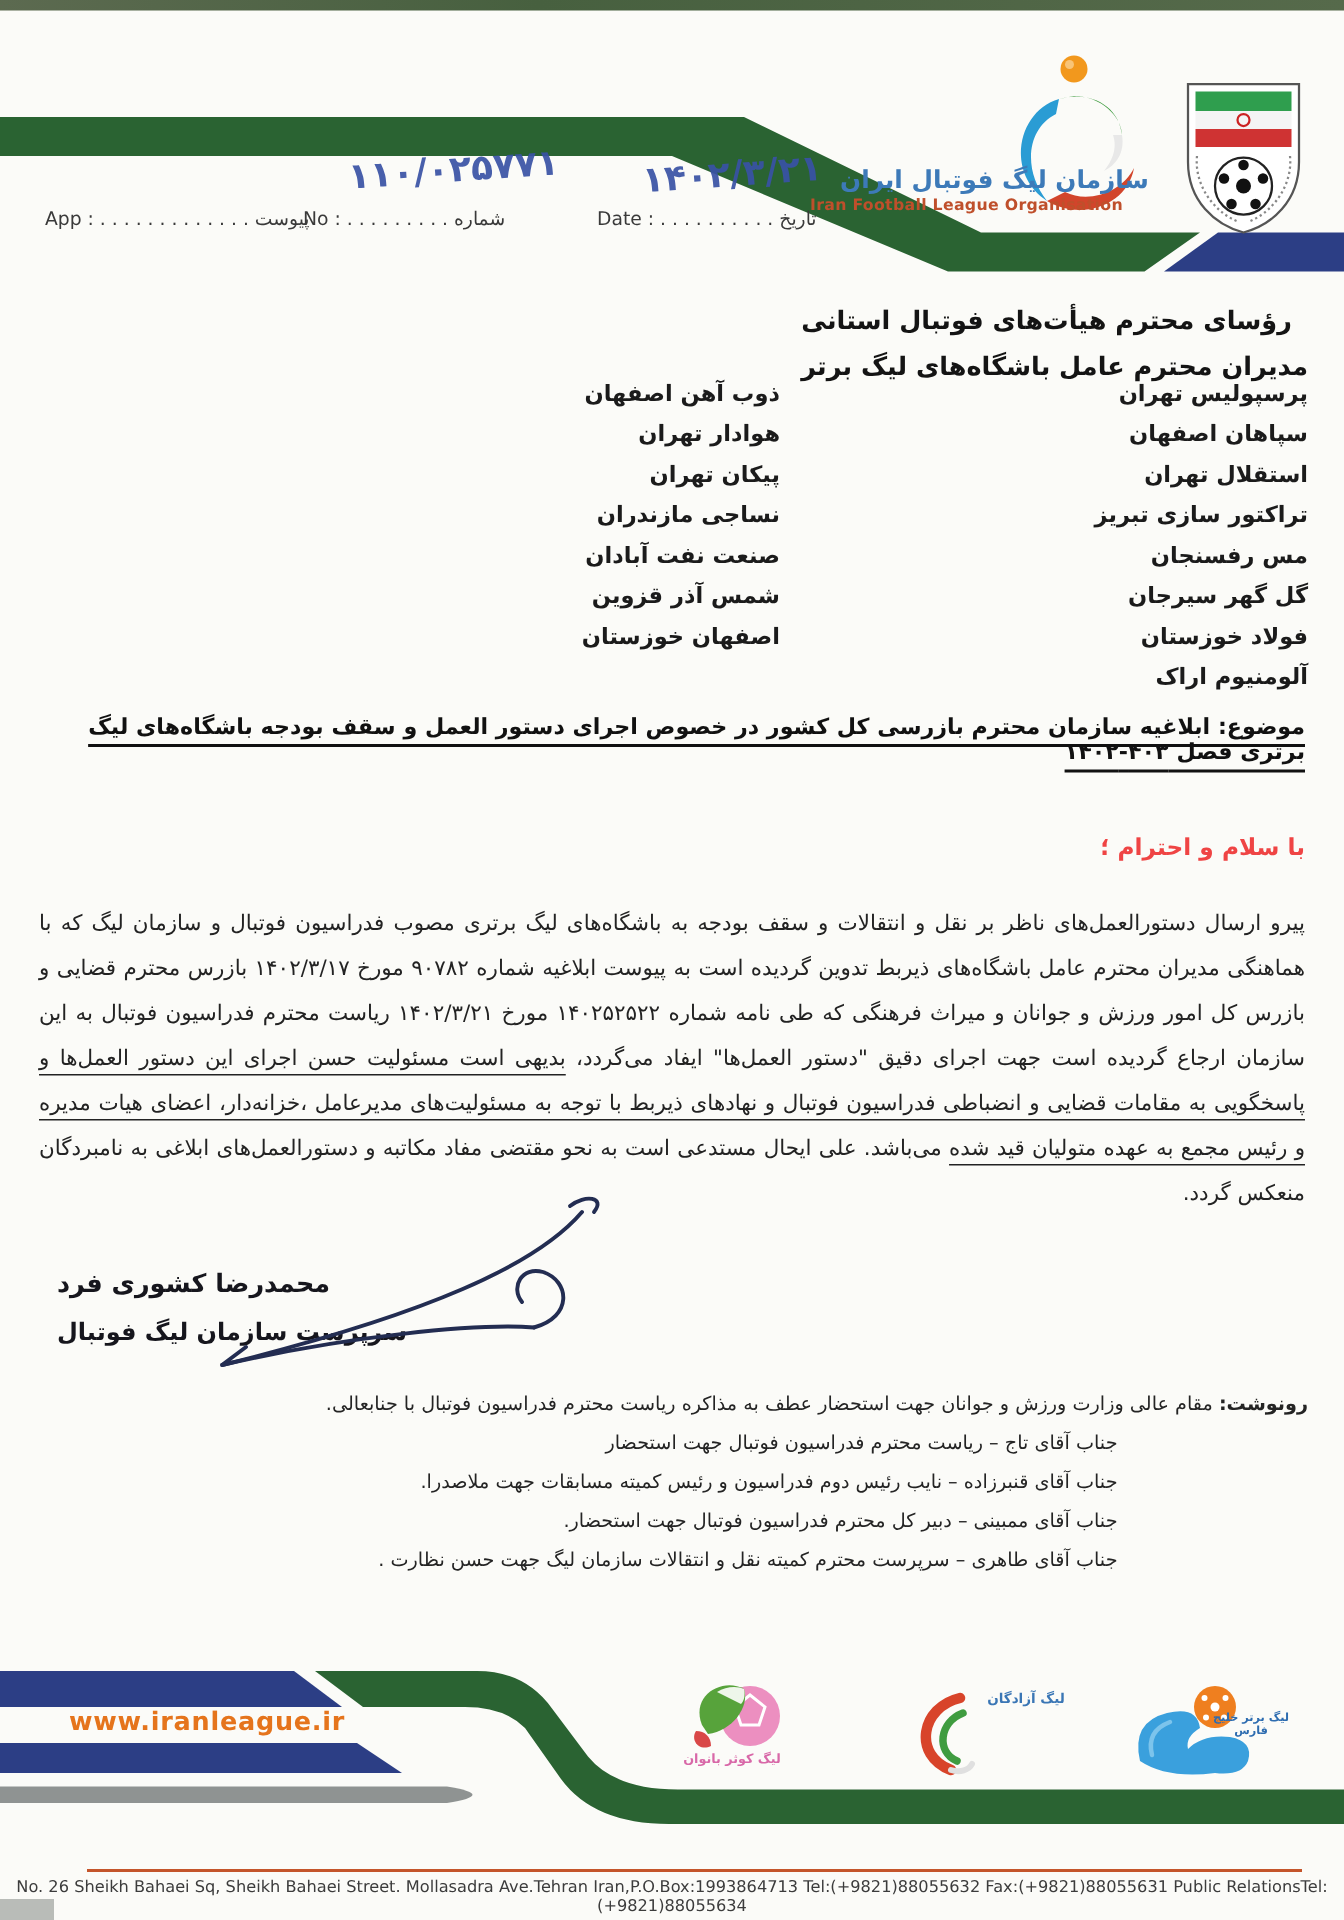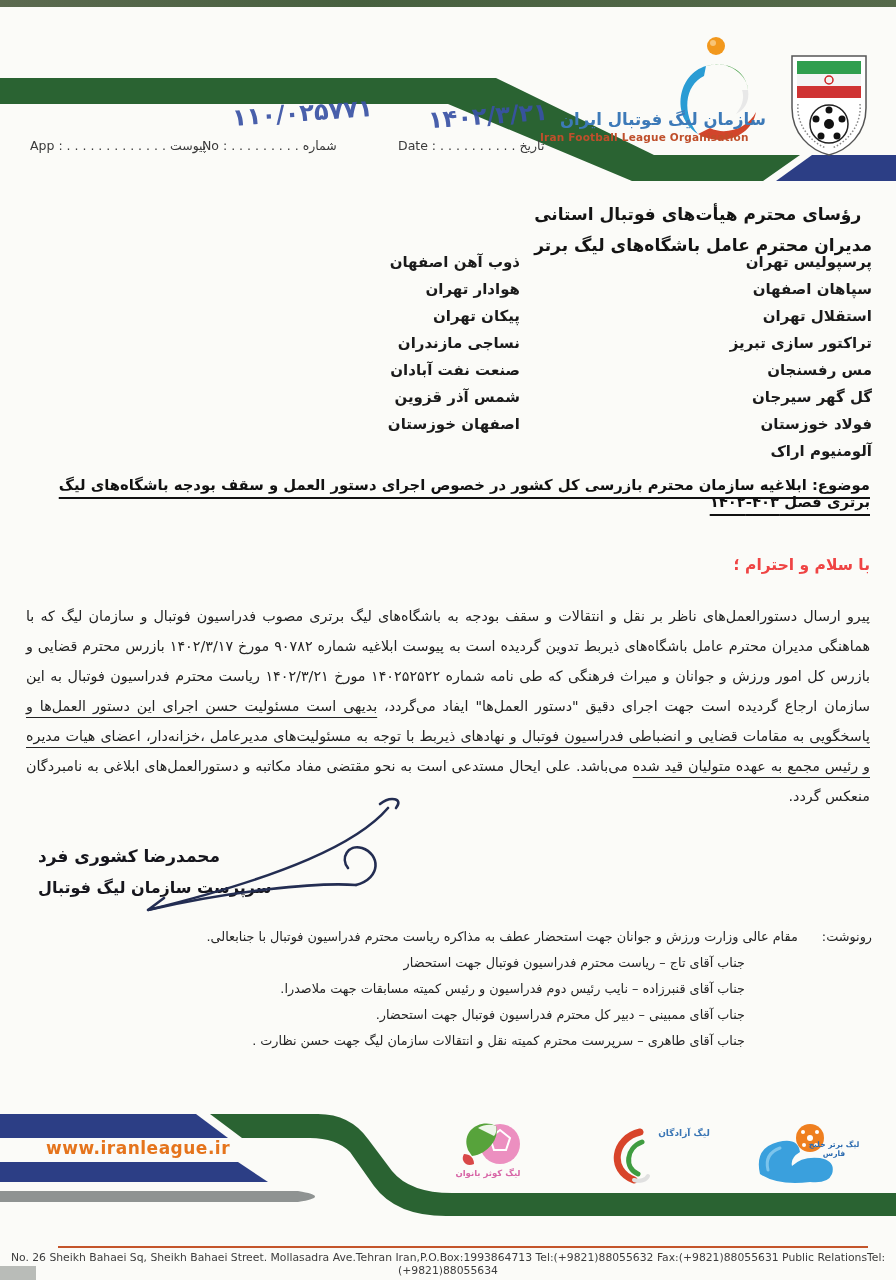--- a/index.html
+++ b/index.html
@@ -37,21 +37,21 @@
   .bodytext{left:26px;right:26px;top:601px;text-align:justify;font-size:14.3px;line-height:30px;color:#232323;z-index:3;}
   .bodytext .u{text-decoration:underline;text-underline-offset:6px;}
 
   .sig-block{right:528px;top:796px;width:330px;text-align:left;font-weight:bold;color:#16161d;z-index:3;margin-top:44px;}
   .sig-name{font-size:17px;line-height:32px;}
   .sig-title{font-size:16px;line-height:32px;}
   .sig-scrawl{left:90px;top:788px;z-index:4;}
 
   .cc{right:24px;top:924px;left:26px;text-align:right;font-size:12.8px;line-height:26px;color:#242424;z-index:3;}
   .cc .cc-item{margin-right:127px;}
-  .cc .cc-label{font-weight:normal;margin-left:20px;}
+  .cc .cc-label{font-weight:bold;}
 
   
   .footer-ribbon{left:0;top:1105px;z-index:1;}
   .site-url{left:46px;top:1138px;font-weight:bold;font-size:17px;color:#e5741c;letter-spacing:.5px;z-index:3;}
   .logo-cap{z-index:3;text-align:center;font-weight:bold;}
   .cap-women{left:438px;top:1168px;width:100px;font-size:8.5px;color:#d868a8;}
   .cap-azad{left:648px;top:1128px;width:72px;font-size:9px;color:#3a76b5;}
   .cap-pro{left:798px;top:1140px;width:72px;font-size:7.5px;color:#2d6cb0;}
   .flogo{z-index:2;}
 

